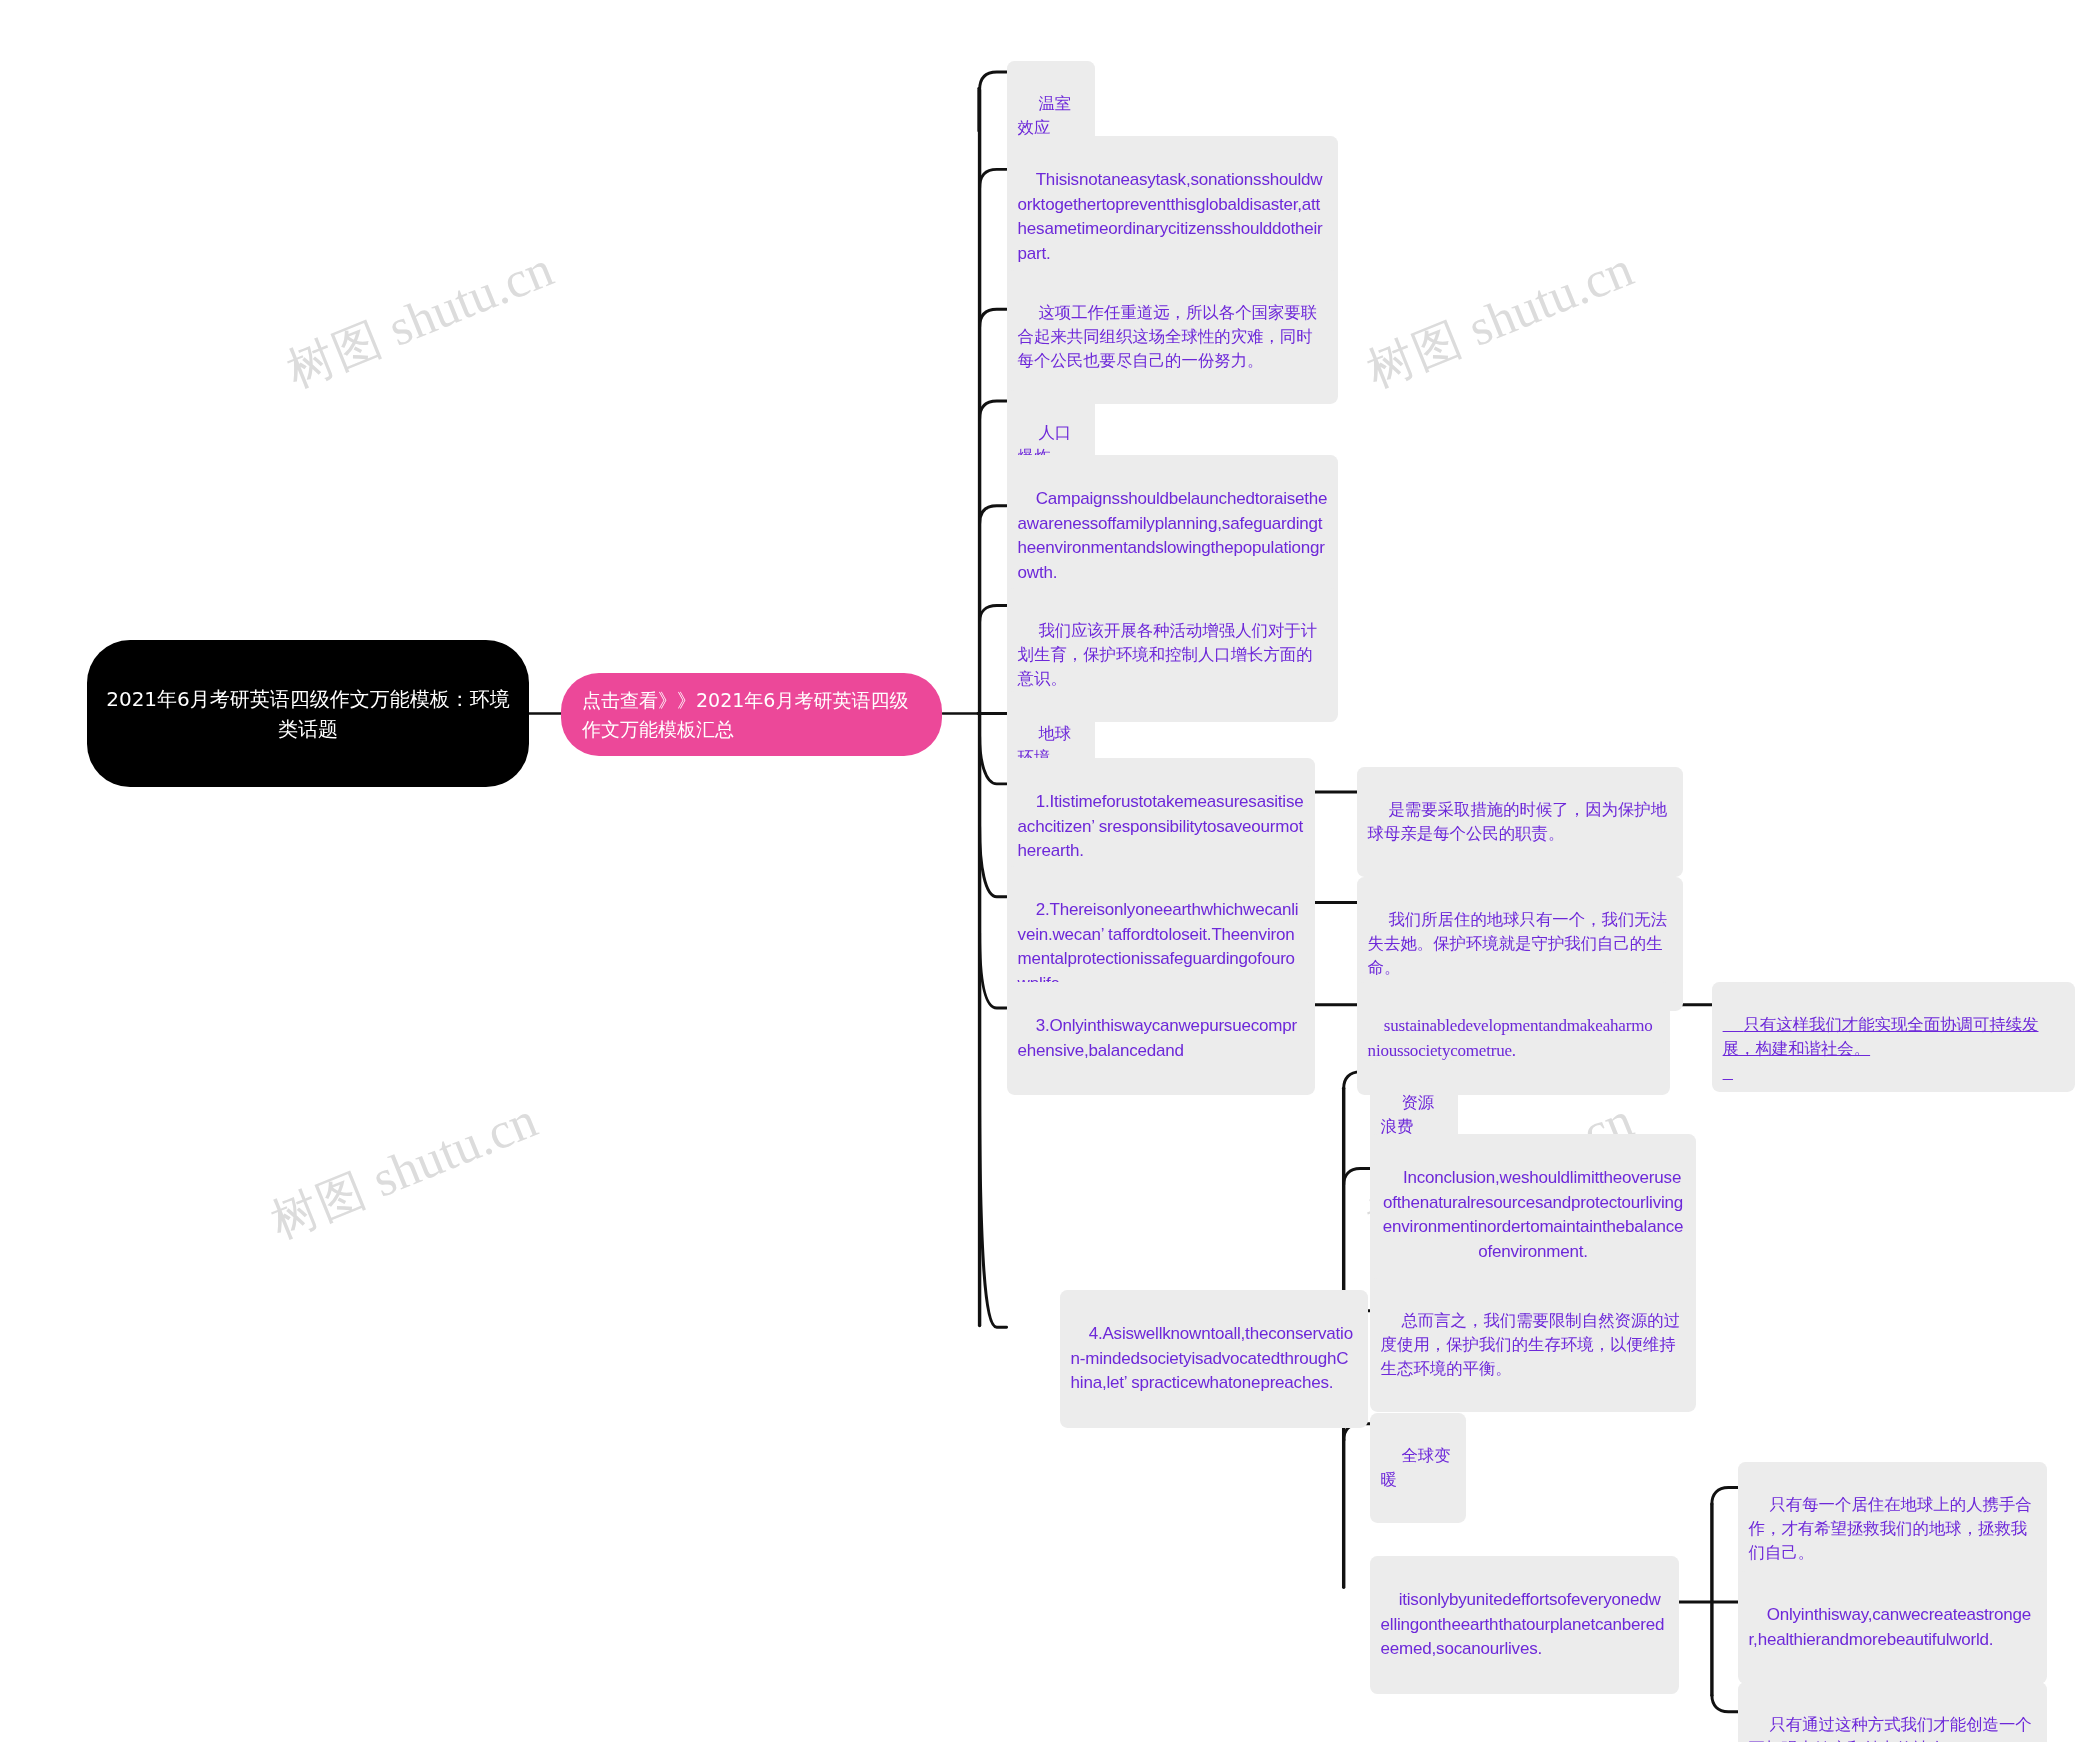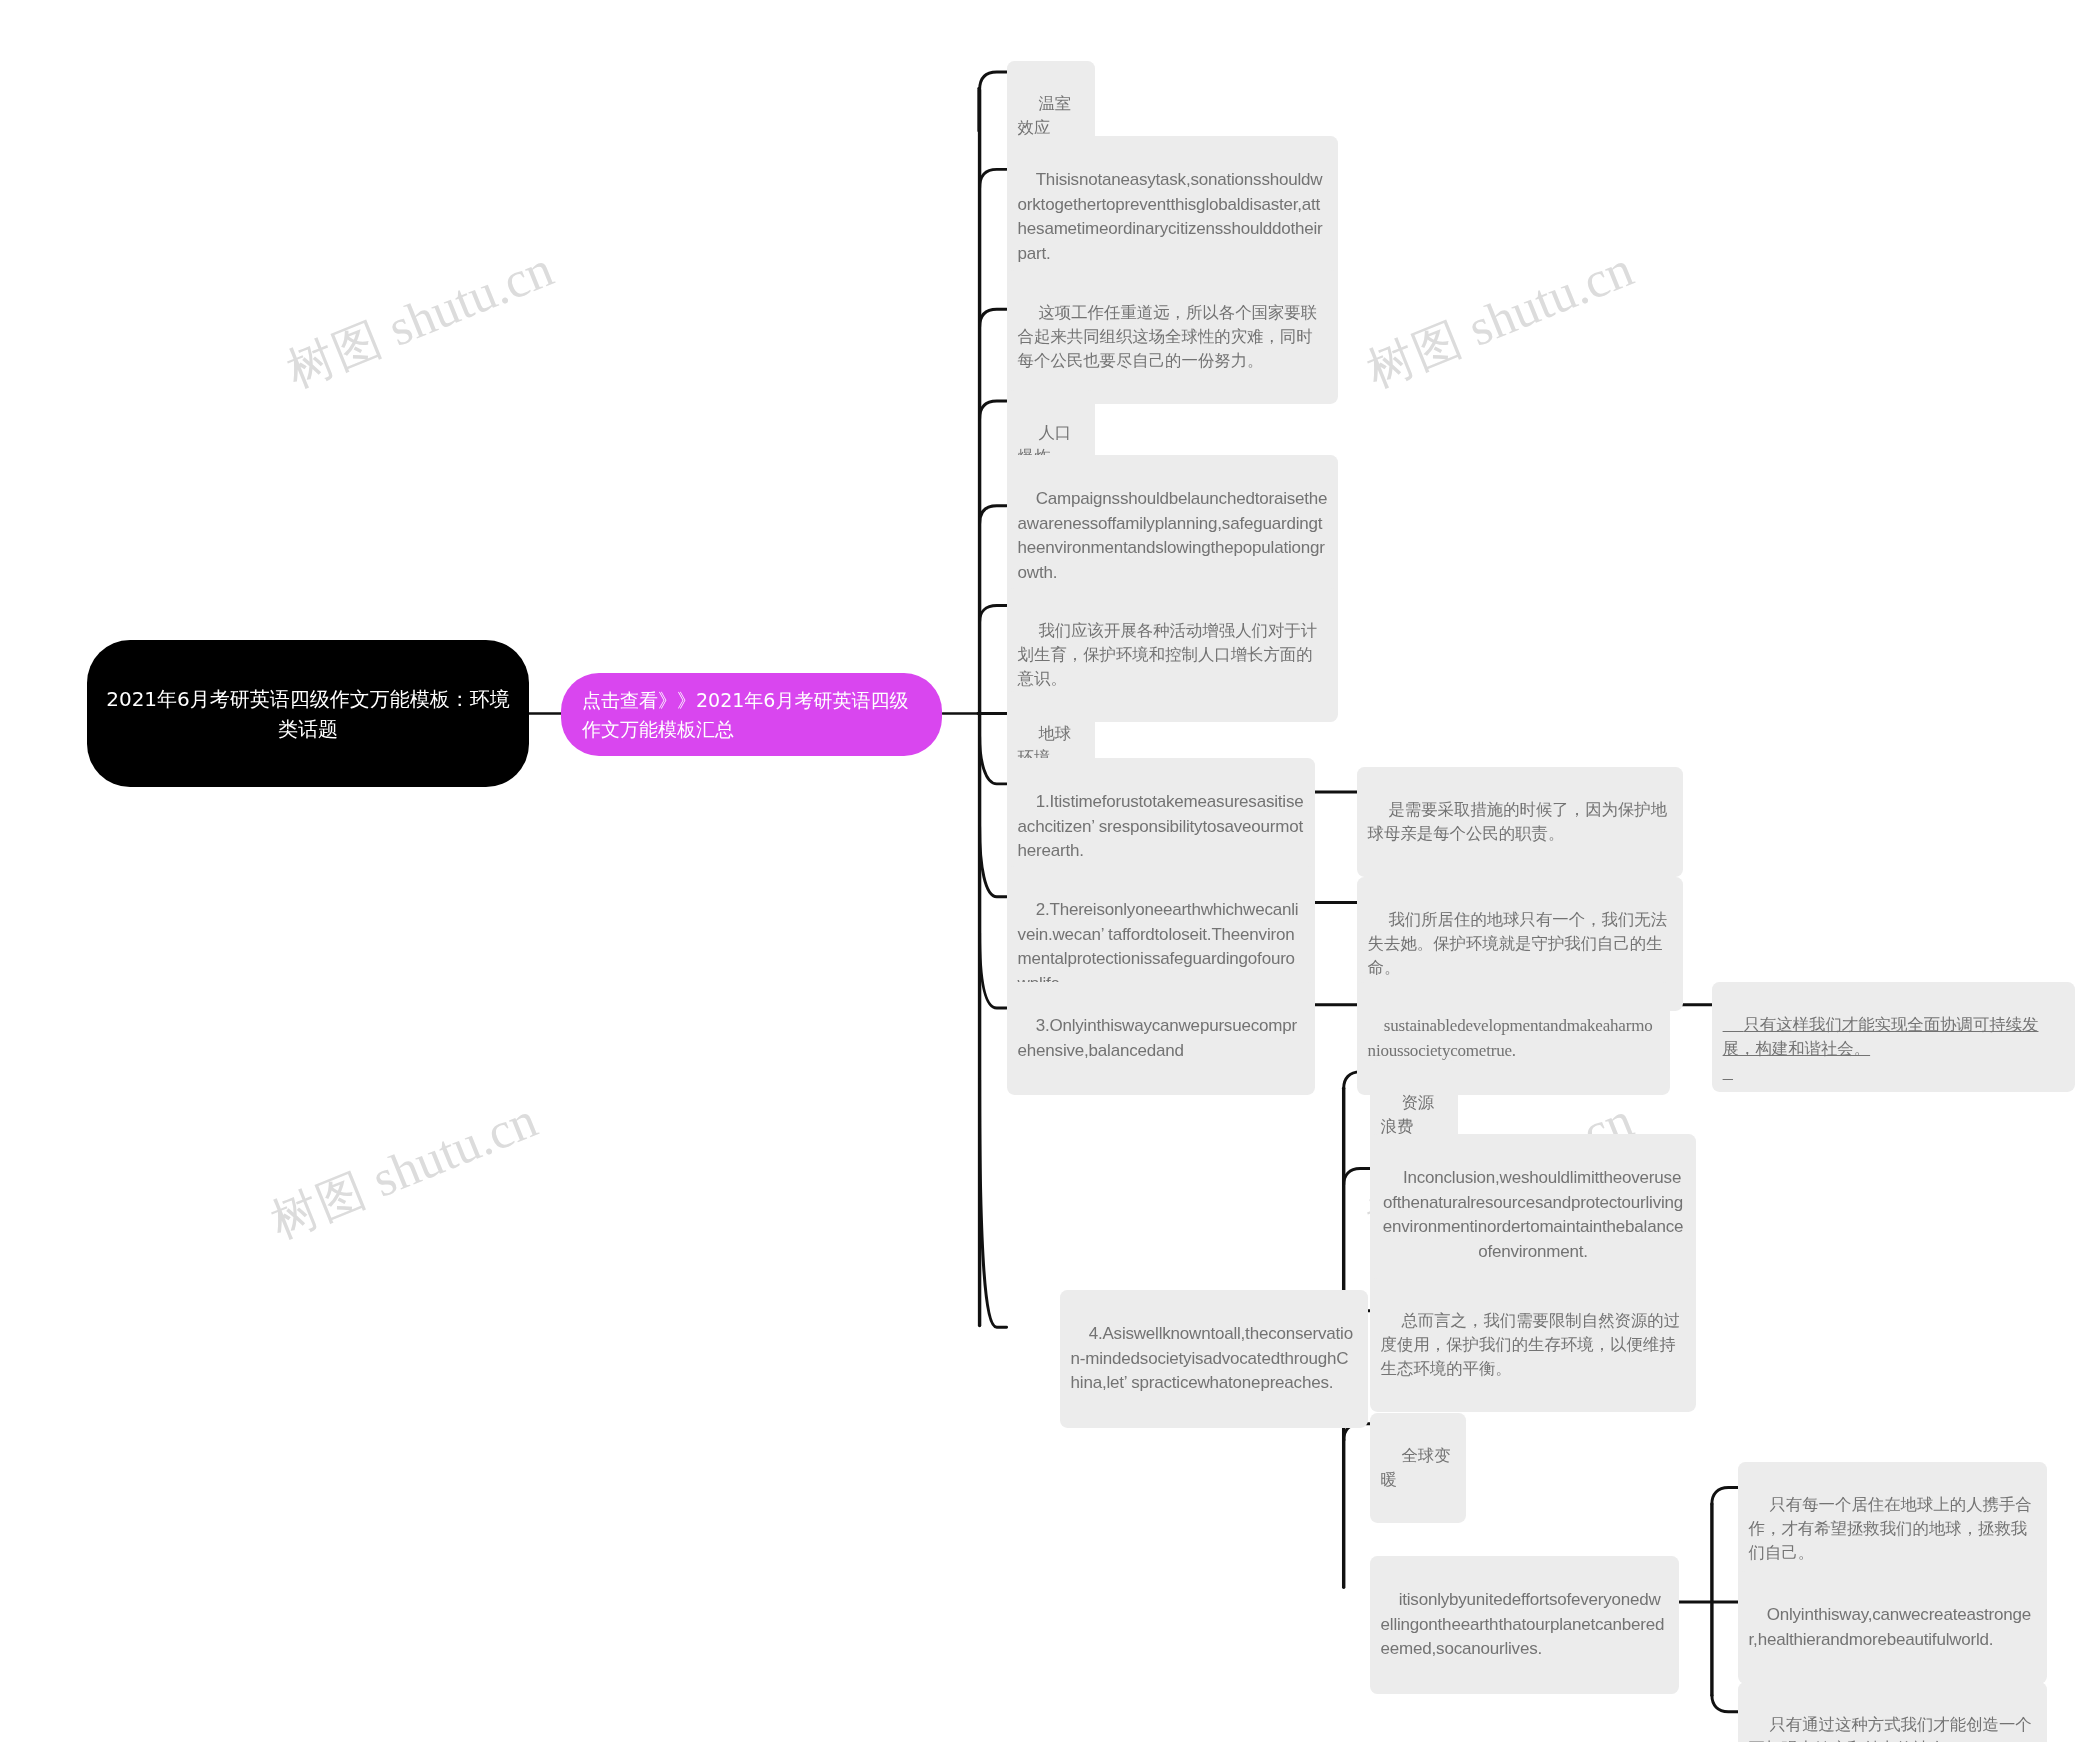--- a/index.html
+++ b/index.html
@@ -36,21 +36,21 @@
     left: 0; top: 0;
     width: 2095px; height: 1742px;
     pointer-events: none;
   }
 
   
   .node {
     position: absolute;
     background: #ececec;
     border-radius: 7.4px;
-    color: #737373;
+    color: #6d28d9;
     font-size: 17px;
     line-height: 1.45;
     padding: 7.4px 10.6px;
     letter-spacing: -0.2px;
     word-break: break-all;
     white-space: pre-wrap;
   }
   .node.cn {
     word-break: normal;
     letter-spacing: 0px;
@@ -68,21 +68,21 @@
     line-height: 1.5;
     text-align: center;
     padding: 21px 18px;
     display: flex;
     align-items: center;
     justify-content: center;
   }
 
   .pill {
     position: absolute;
-    background: #d946ef;
+    background: #ec4899;
     color: #ffffff;
     border-radius: 38px;
     font-family: "DejaVu Sans", sans-serif;
     font-size: 19px;
     line-height: 1.5;
     padding: 13px 21px;
     text-align: left;
   }
 </style>
 </head>

